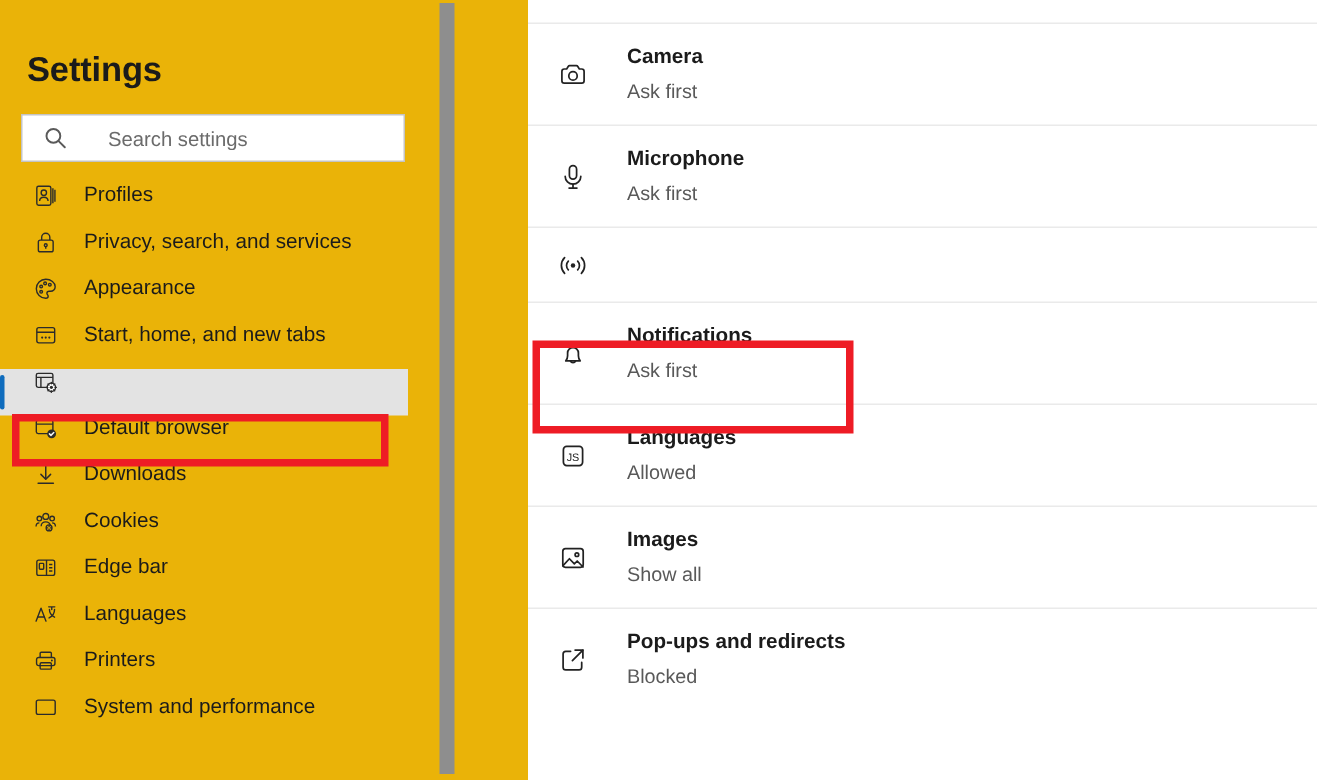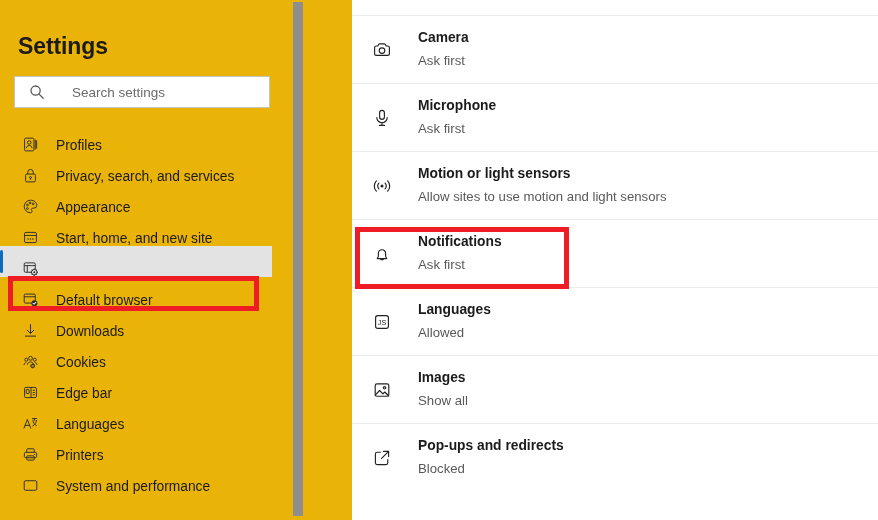--- a/index.html
+++ b/index.html
@@ -76,21 +76,21 @@
   #nav {
     position: absolute;
     left: 0;
     top: 122px;
     width: 352px;
   }
   .nav-item {
     position: relative;
     height: 31px;
     display: flex;
-    align-items: flex-end;
+    align-items: flex-start;
     padding-left: 22px;
     cursor: default;
   }
   .nav-item .nav-icon {
     width: 17px;
     height: 17px;
     flex: none;
     color: #2b2b2b;
   }
   .nav-item .nav-icon svg { display: block; width: 17px; height: 17px; }
@@ -257,21 +257,21 @@
         <div class="nav-item">
           <span class="nav-icon">
             <svg viewBox="0 0 20 20" fill="none" stroke="currentColor" stroke-width="1.1">
               <rect x="3" y="4" width="14" height="12" rx="1.6"></rect>
               <path d="M3 7.6h14"></path>
               <circle cx="7.2" cy="11.8" r=".85" fill="currentColor" stroke="none"></circle>
               <circle cx="10" cy="11.8" r=".85" fill="currentColor" stroke="none"></circle>
               <circle cx="12.8" cy="11.8" r=".85" fill="currentColor" stroke="none"></circle>
             </svg>
           </span>
-          <span class="nav-label">Start, home, and new site</span>
+          <span class="nav-label">Start, home, and new tabs</span>
         </div>
         <div class="nav-item selected">
           <span class="nav-icon">
             <svg viewBox="0 0 20 20" fill="none" stroke="currentColor" stroke-width="1.1">
               <rect x="2.6" y="3.4" width="13" height="11" rx="1.4"></rect>
               <path d="M2.6 6.6h13"></path>
               <path d="M6.2 6.6v7.8"></path>
               <circle cx="14.4" cy="14.4" r="3.3" fill="#fff"></circle>
               <circle cx="14.4" cy="14.4" r="1.25" fill="currentColor" stroke="none"></circle>
               <path d="M14.4 10.6v1M14.4 17.3v1M10.6 14.4h1M17.3 14.4h1M11.8 11.8l.7.7M16.3 16.3l.7.7M17.1 11.8l-.7.7M12.5 16.3l-.7.7" stroke-width="1.15" stroke-linecap="round"></path>
@@ -395,24 +395,20 @@
         <div class="perm-row">
           <span class="perm-icon">
             <svg viewBox="0 0 20 20" fill="none" stroke="currentColor" stroke-width="1.15" stroke-linecap="round">
               <circle cx="10" cy="10" r="1.5" fill="currentColor" stroke="none"></circle>
               <path d="M6.9 7.1a4.1 4.1 0 0 0 0 5.8"></path>
               <path d="M13.1 7.1a4.1 4.1 0 0 1 0 5.8"></path>
               <path d="M4.4 4.8a7.4 7.4 0 0 0 0 10.4"></path>
               <path d="M15.6 4.8a7.4 7.4 0 0 1 0 10.4"></path>
             </svg>
           </span>
-          <div class="perm-text">
-            <div class="perm-title">Motion or light sensors</div>
-            <div class="perm-sub">Allow sites to use motion and light sensors</div>
-          </div>
         </div>
         <div class="perm-row">
           <span class="perm-icon">
             <svg viewBox="0 0 20 20" fill="none" stroke="currentColor" stroke-width="1.15">
               <path d="M5.2 14.6c.9-1 1.2-2 1.2-3.4V9.3a3.6 3.6 0 0 1 7.2 0v1.9c0 1.4.3 2.4 1.2 3.4H5.2Z" stroke-linejoin="round"></path>
               <path d="M8.3 14.6a1.8 1.8 0 0 0 3.4 0" stroke-linecap="round"></path>
             </svg>
           </span>
           <div class="perm-text">
             <div class="perm-title">Notifications</div>

